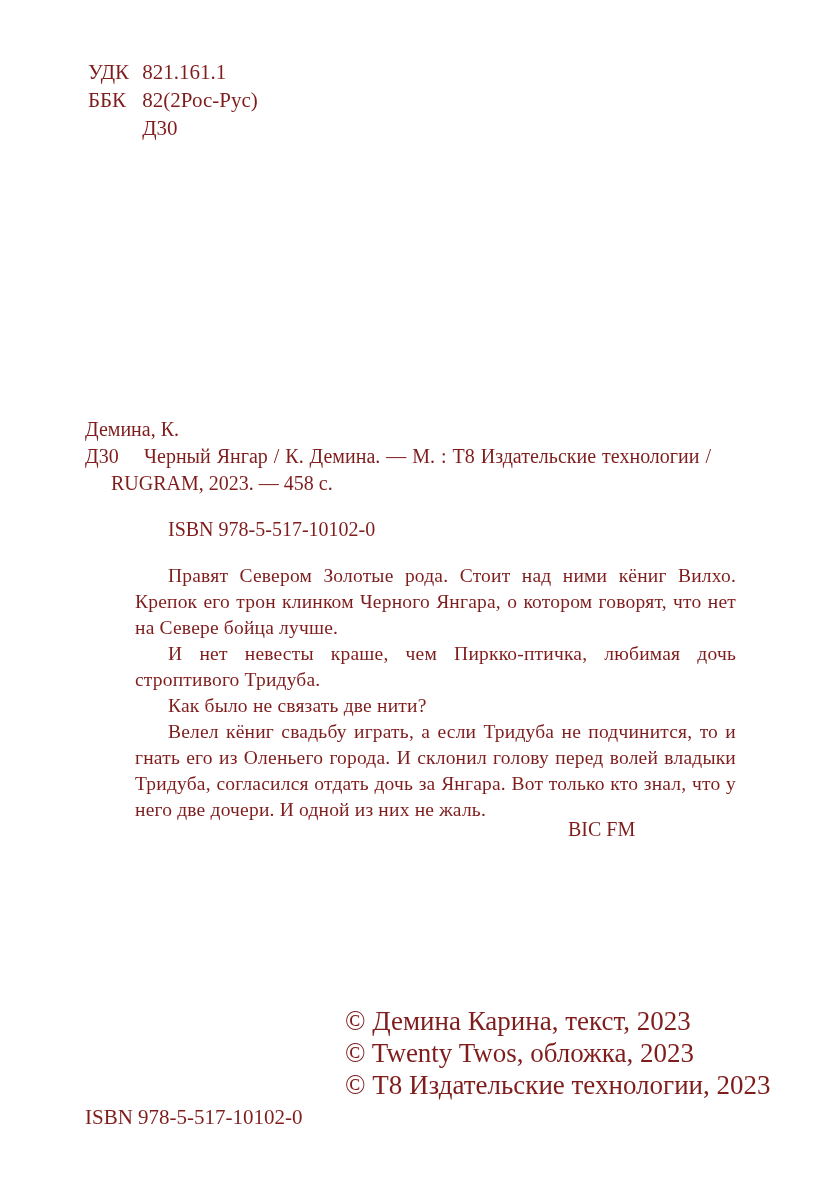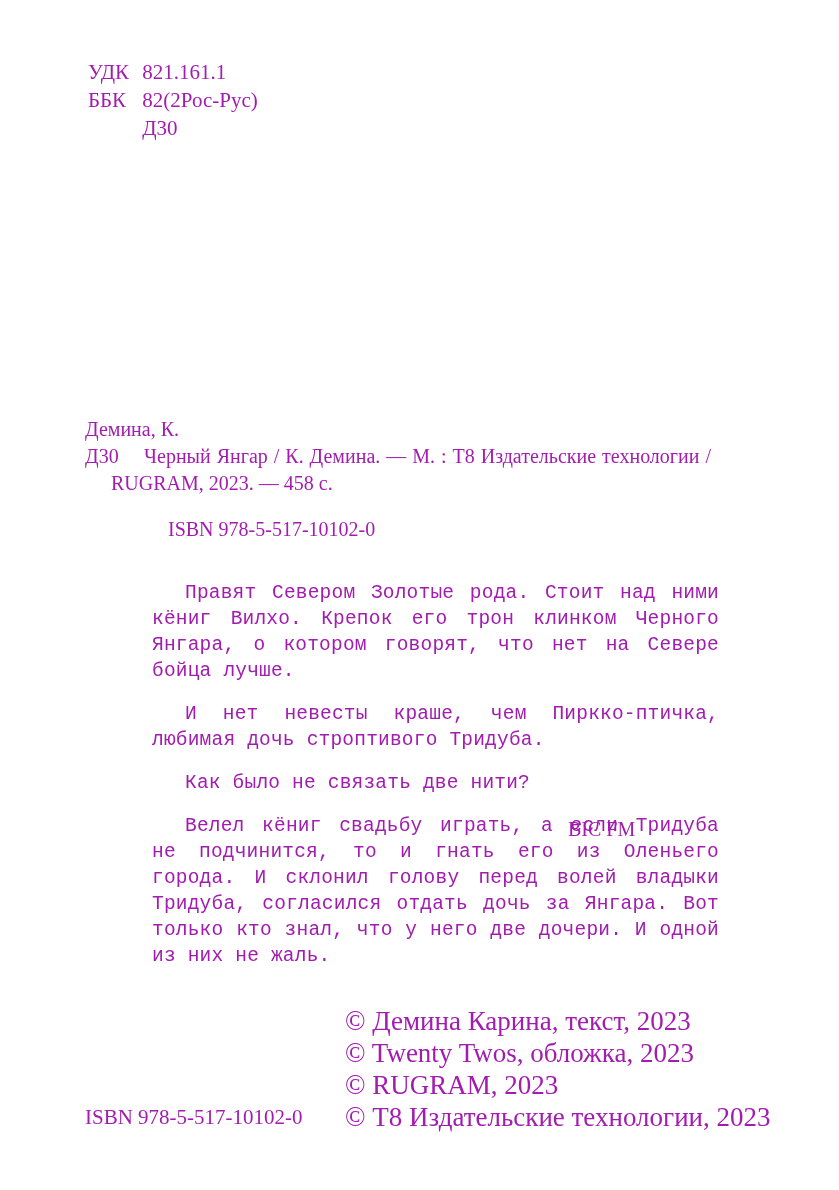--- a/index.html
+++ b/index.html
@@ -6,21 +6,21 @@
     margin: 0;
     padding: 0;
     background: #e8e8e8;
   }
   .page {
     position: relative;
     width: 839px;
     height: 1190px;
     margin: 0 auto;
     background: #ffffff;
-    color: #a21caf;
+    color: #7f1d1d;
     font-family: "Liberation Serif", "DejaVu Serif", serif;
     overflow: hidden;
   }
 
   
   .header-codes {
     position: absolute;
     left: 88px;
     top: 58px;
     font-size: 21px;
@@ -71,23 +71,22 @@
     position: absolute;
     left: 135px;
     top: 563px;
     width: 601px;
     font-size: 19.5px;
     line-height: 26px;
     text-align: justify;
     letter-spacing: 0.01em;
   }
   .annotation p {
-    margin: 17px;
+    margin: 0;
     text-indent: 33px;
-    font-family: Liberation Mono, monospace;
   }
 
   
   .classification {
     position: absolute;
     left: 568px;
     top: 814px;
     font-size: 20px;
     line-height: 31px;
     white-space: nowrap;
@@ -148,19 +147,18 @@
     <p>Велел кёниг свадьбу играть, а если Тридуба не подчинится, то и гнать его из Оленьего города. И склонил голову перед волей владыки Тридуба, согласился отдать дочь за Янгара. Вот только кто знал, что у него две дочери. И одной из них не жаль.</p>
   </div>
 
   <div class="classification">
     <div>BIC FM</div>
   </div>
 
   <div class="copyright">
     <div class="copy-line">© Демина Карина, текст, 2023</div>
     <div class="copy-line">© Twenty Twos, обложка, 2023</div>
-    <div class="copy-line">© RUGRAM, 2023</div>
     <div class="copy-line">© Т8 Издательские технологии, 2023</div>
   </div>
 
   <div class="isbn-bottom">ISBN 978-5-517-10102-0</div>
 
 </div>
 
 </body></html>

